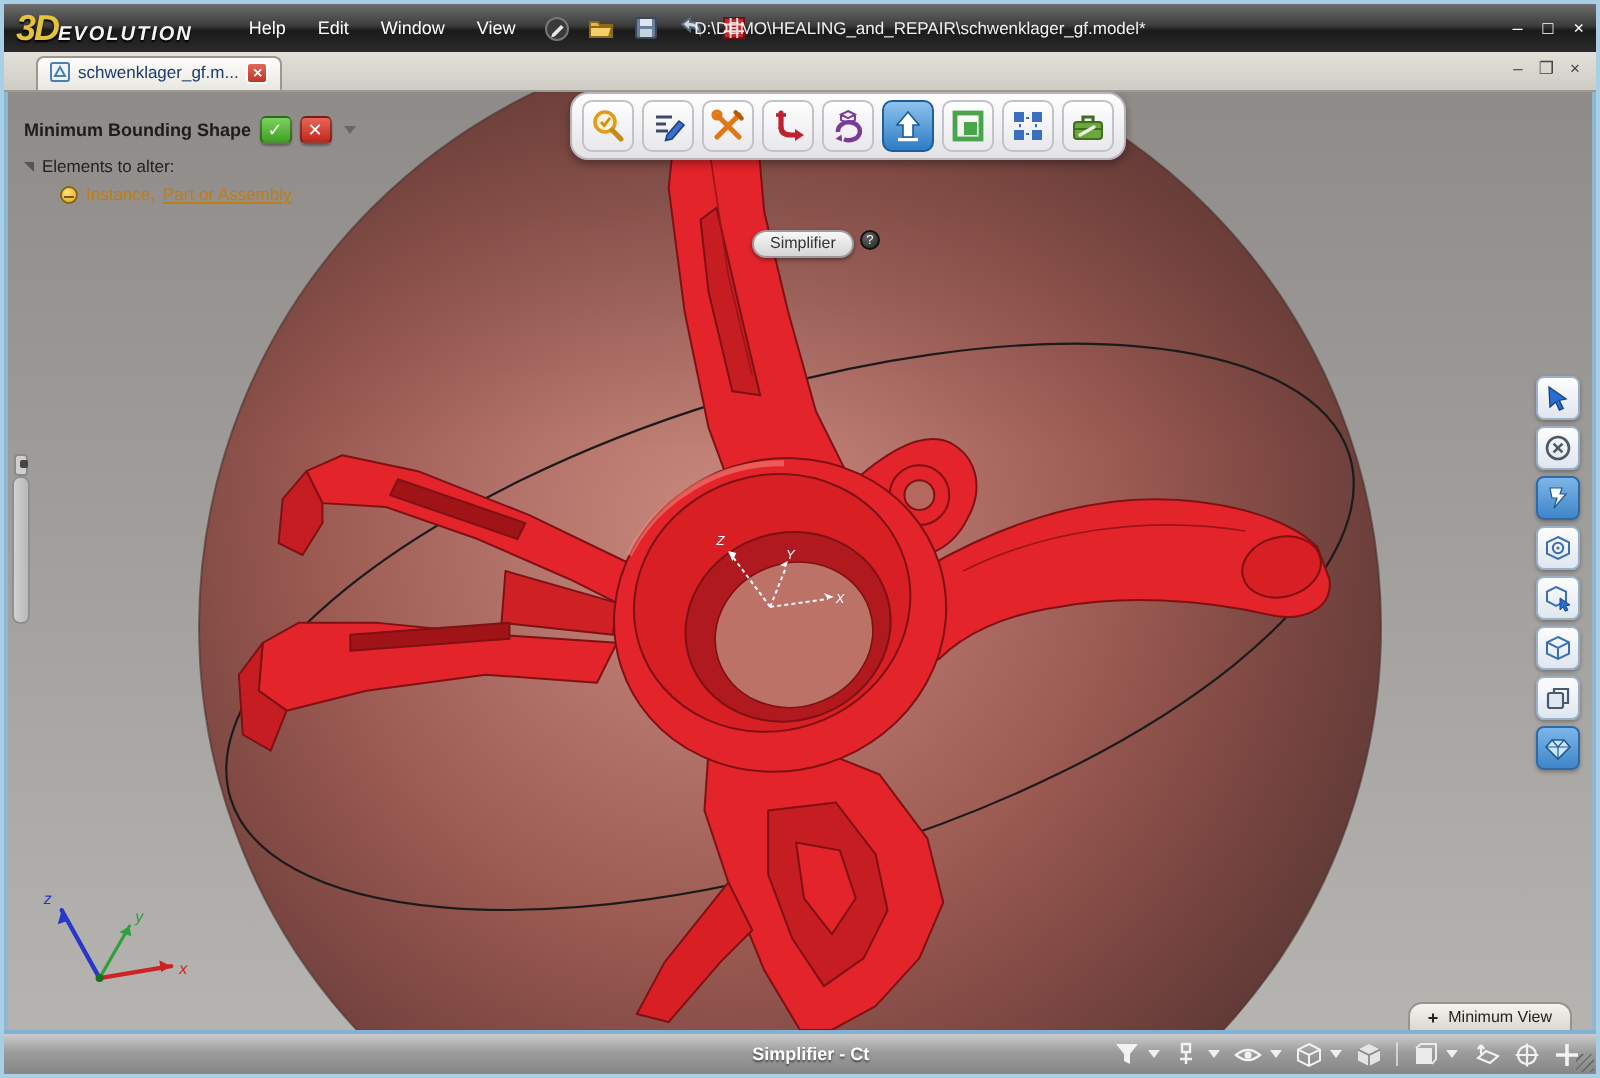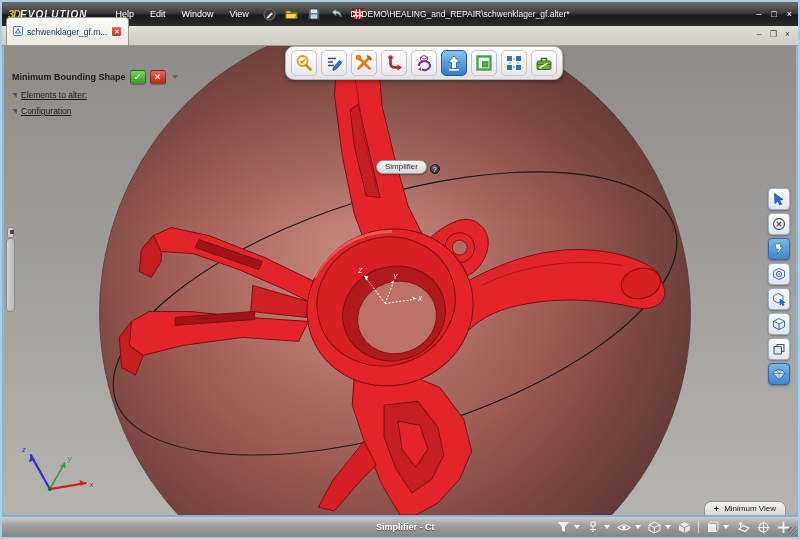--- a/index.html
+++ b/index.html
@@ -7,77 +7,77 @@
   body { font-family:"Liberation Sans","DejaVu Sans",sans-serif; background:#e8eef4; }
 
   .window { position:relative; width:800px; height:539px; border:2px solid #a9cfe6;
             background:#d8d5ce; display:flex; flex-direction:column; overflow:hidden; }
 
   
   .titlebar { height:24px; flex:0 0 24px; display:flex; align-items:center;
               background:linear-gradient(#6e6e6e,#3c3c3c 45%,#1b1b1b 55%,#2a2a2a);
               color:#fff; padding:0 6px; position:relative; }
   .logo { display:flex; align-items:baseline; font-style:italic; font-weight:bold; margin-right:28px; }
-  .logo-3d { color:#e3c23c; font-size:11px; letter-spacing:-1px; text-shadow:0 1px 1px #000; }
+  .logo-3d { color:#e3c23c; font-size:18px; letter-spacing:-1px; text-shadow:0 1px 1px #000; }
   .logo-evo { color:#f4f4f4; font-size:10px; letter-spacing:1px; text-shadow:0 1px 1px #000; }
   .menus { display:flex; gap:16px; font-size:9px; }
   .menu-item { cursor:default; }
   .tb-icons { display:flex; gap:9px; margin-left:14px; align-items:center; }
   .tb-icons svg { display:block; }
   .win-title { position:absolute; left:0; right:0; text-align:center; font-size:8.5px;
                color:#f2f2f2; pointer-events:none; padding-left:120px; }
   .win-controls { margin-left:auto; display:flex; gap:10px; font-size:9px; color:#fff; z-index:2; }
   .win-controls span { cursor:default; line-height:10px; }
 
   
   .tabbar { height:20px; flex:0 0 20px; background:linear-gradient(#e3e0da,#cfccc5);
             border-bottom:1px solid #9d9a93; display:flex; align-items:flex-end; padding:0 4px; position:relative; }
-  .tab { display:flex; align-items:center; gap:4px; background:linear-gradient(#fdfdfb,#e9e7e1);
+  .tab { display:flex; gap:4px; background:linear-gradient(#fdfdfb,#e9e7e1);
          border:1px solid #9a9890; border-bottom:none; border-radius:4px 4px 0 0;
-         padding:2px 6px; font-size:8.5px; color:#1b3c6e; height:28px; }
+         padding:2px 6px; font-size:8.5px; color:#1b3c6e; height:17px;margin-left:12px; }
   .tab-close { width:11px; height:11px; background:linear-gradient(#e06a5a,#c03328);
                border:1px solid #fff; border-radius:2px; color:#fff; font-size:8px; line-height:9px;
                text-align:center; font-weight:bold; }
   .mdi-controls { position:absolute; right:8px; top:3px; display:flex; gap:8px;
                   font-size:8.5px; color:#444; }
 
   
   .viewport { position:relative; flex:1 1 auto; overflow:hidden;
               border-left:2px solid #8fb6d2; border-right:2px solid #8fb6d2;
               background:linear-gradient(#8e8b88,#b6b4b1); }
   .scene { position:absolute; inset:0; width:100%; height:100%; }
 
   
-  .panel { position:absolute; left:8px; top:24px; width:230px; font-size:8.5px; color:#222;text-align:right; }
+  .panel { position:absolute; left:8px; top:12px; width:230px; font-size:8.5px; color:#222;text-align:right; }
   .panel-title-row { display:flex; align-items:center; gap:4px; }
   .panel-title { font-weight:bold; font-size:9px; color:#1d1d1d; }
   .btn-ok,.btn-cancel { width:16px; height:14px; border-radius:3px; display:flex; align-items:center;
       justify-content:center; color:#fff; font-size:9px; font-weight:bold; border:1px solid rgba(0,0,0,.35);
       box-shadow:0 1px 1px rgba(0,0,0,.3); }
   .btn-ok { background:linear-gradient(#7ed160,#3da023); }
   .btn-cancel { background:linear-gradient(#e8655a,#c0271c); }
   .caret-down { width:0; height:0; border-left:3px solid transparent; border-right:3px solid transparent;
                 border-top:4px solid #666; margin-left:2px; }
-  .panel-row { display:flex; align-items:center; gap:4px; margin-top:6px;text-decoration:underline; }
+  .panel-row { display:flex; align-items:center; gap:4px; margin-top:6px; }
   .expander { width:0; height:0; border-top:5px solid #555; border-left:5px solid transparent; }
   .panel-indent { margin-left:18px; margin-top:4px; display:flex; align-items:center; gap:4px; }
   .inst-icon { width:9px; height:9px; border-radius:50%; border:1px solid #8a6510;
                background:radial-gradient(circle at 35% 30%,#ffe27a,#e0a71e); position:relative; }
   .inst-icon::after { content:""; position:absolute; left:1px; right:1px; top:4px; height:1px; background:#7a5a10; }
   .link-prefix { color:#c07d12; }
   .link { color:#c07d12; text-decoration:underline; cursor:pointer; }
 
   
   .main-toolbar { position:absolute; left:281px; top:0px; display:flex; gap:4px; padding:3px 5px;
                   background:linear-gradient(#fefefe,#e2e2e6); border:1px solid #b5b5ba;
                   border-radius:9px; box-shadow:0 2px 4px rgba(0,0,0,.35); }
   .mt-btn { width:26px; height:26px; border-radius:5px; background:linear-gradient(#ffffff,#e8e8ec);
             border:1px solid #c2c2c8; display:flex; align-items:center; justify-content:center; }
   .mt-btn.active { background:linear-gradient(#8cc2ee,#2f7cc4); border-color:#1f5d9a; }
-  .tooltip { position:absolute; left:372px; top:69px; display:flex; align-items:flex-end;margin-top:45px; }
+  .tooltip { position:absolute; left:372px; top:69px; display:flex; align-items:flex-start; }
   .tooltip-pill { background:linear-gradient(#f7f7f7,#d6d6d6); border:1px solid #9a9a9a;
                   border-radius:7px; font-size:8px; color:#333; padding:1px 8px 2px; box-shadow:0 1px 2px rgba(0,0,0,.4); }
   .tooltip-help { width:10px; height:10px; border-radius:50%; background:radial-gradient(circle at 35% 30%,#666,#222);
                   color:#fff; font-size:6.5px; line-height:10px; text-align:center; margin-left:3px; border:1px solid #111; }
 
   
   .right-toolbar { position:absolute; right:6px; top:142px; display:flex; flex-direction:column; gap:3px; }
   .rt-btn { width:22px; height:22px; border-radius:4px; background:linear-gradient(#fdfdfd,#dfe6ee);
             border:1px solid #9ab0c8; display:flex; align-items:center; justify-content:center;
             box-shadow:0 1px 2px rgba(0,0,0,.3); }
@@ -153,21 +153,21 @@
             <path d="M3 4 L7 1 V3 C11 3 12.5 6 12 9 C10.8 6.5 9 5.5 7 5.5 V7.5 Z" fill="#cfd6dd" stroke="#5a6a7a"></path>
           </svg>
         </span>
       <span>
           <svg width="12" height="12" viewBox="0 0 12 12">
             <rect x="1" y="1" width="10" height="10" fill="#c0282a" stroke="#701012"></rect>
             <path d="M1 4.3 H11 M1 7.6 H11 M4.3 1 V11 M7.6 1 V11" stroke="#f0d8d8" stroke-width="1"></path>
           </svg>
         </span>
     </div>
-    <div class="win-title">D:\DEMO\HEALING_and_REPAIR\schwenklager_gf.alter*</div>
+    <div class="win-title">D:\DEMO\HEALING_and_REPAIR\schwenklager_gf.model*</div>
     <div class="win-controls">
       <span>–</span>
       <span>□</span>
       <span>×</span>
     </div>
   </div>
 
   <div class="tabbar">
     <div class="tab">
       <span><svg width="10" height="10" viewBox="0 0 10 10">
@@ -279,23 +279,24 @@
       <div class="panel-title-row">
         <span class="panel-title">Minimum Bounding Shape</span>
         <span class="btn-ok">✓</span>
         <span class="btn-cancel">✕</span>
         <span class="caret-down"></span>
       </div>
       <div class="panel-row">
         <span class="expander"></span>
         <span>Elements to alter:</span>
       </div>
-      <div class="panel-row">
-        <span class="expander"></span>
-        <span>Configuration</span>
+      <div class="panel-indent">
+        <span class="inst-icon"></span>
+        <span class="link-prefix">Instance,</span>
+        <span class="link">Part or Assembly</span>
       </div>
     </div>
 
     <div class="main-toolbar">
       <div class="mt-btn">
         <svg width="18" height="18" viewBox="0 0 18 18">
             <circle cx="7.5" cy="7" r="5" fill="#fdf3d8" stroke="#e39b1b" stroke-width="1.8"></circle>
             <path d="M5.5 7 l1.6 1.8 L10 5" fill="none" stroke="#d28a12" stroke-width="1.4"></path>
             <line x1="11" y1="11" x2="15.5" y2="15.5" stroke="#c98a14" stroke-width="2.6" stroke-linecap="round"></line>
           </svg>

